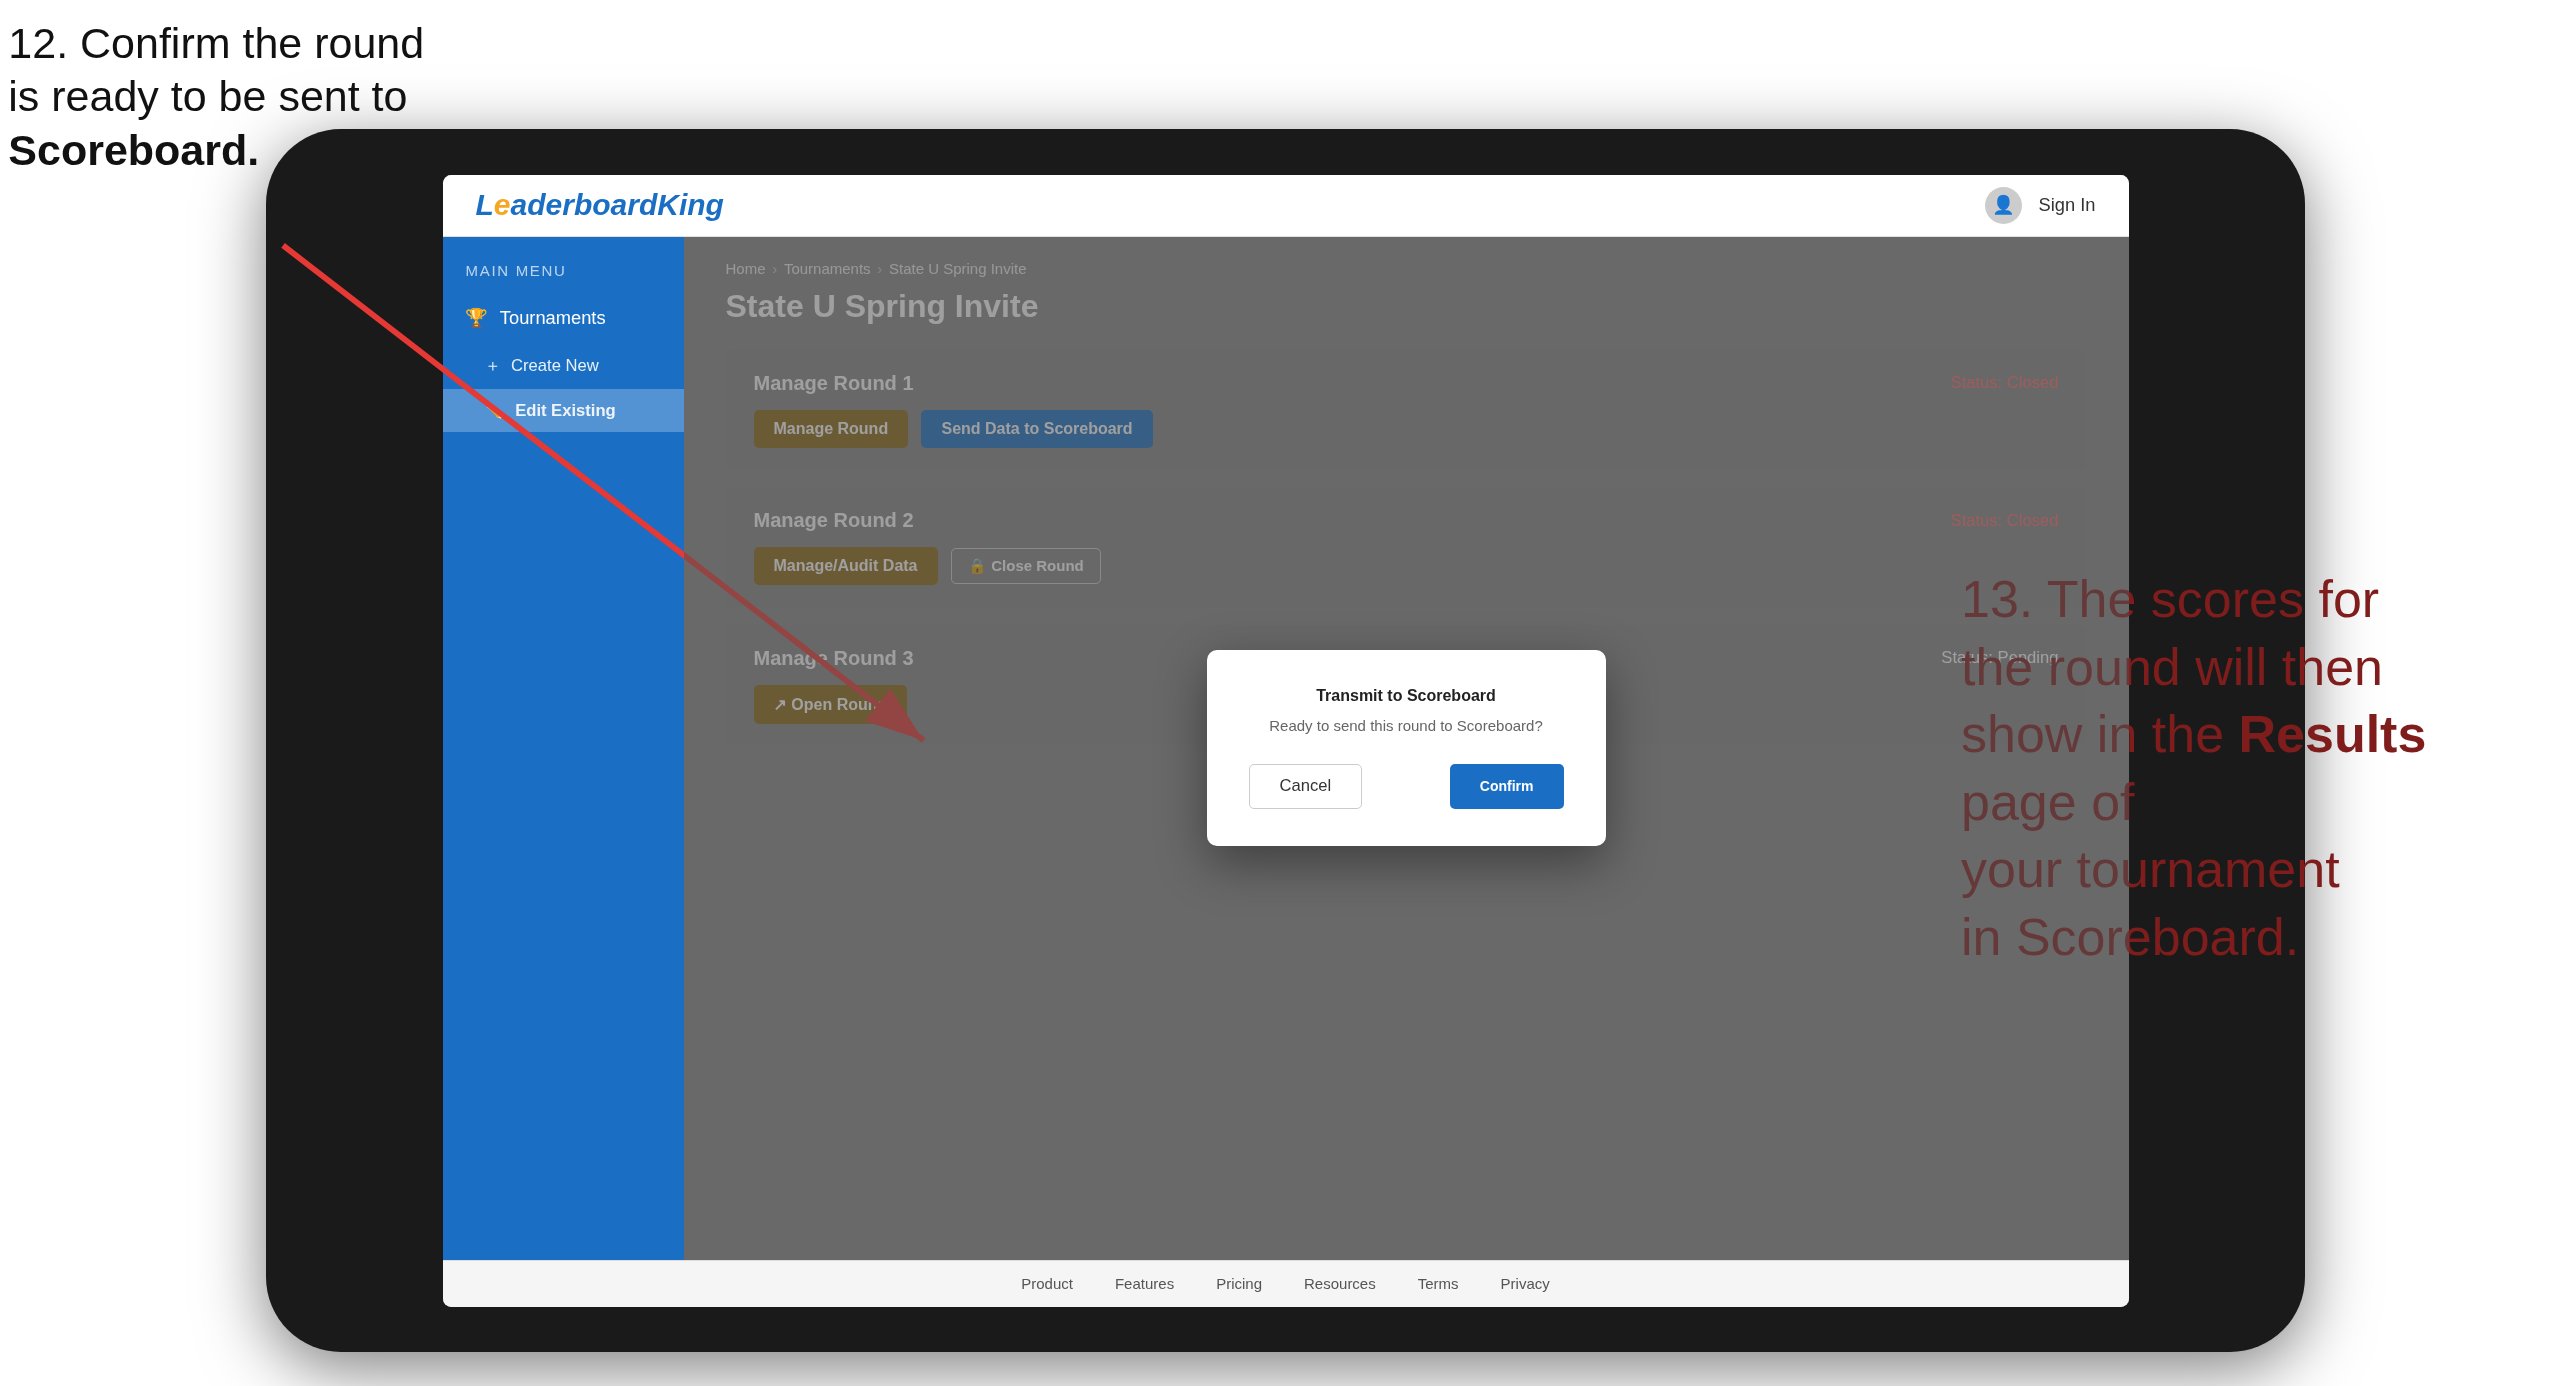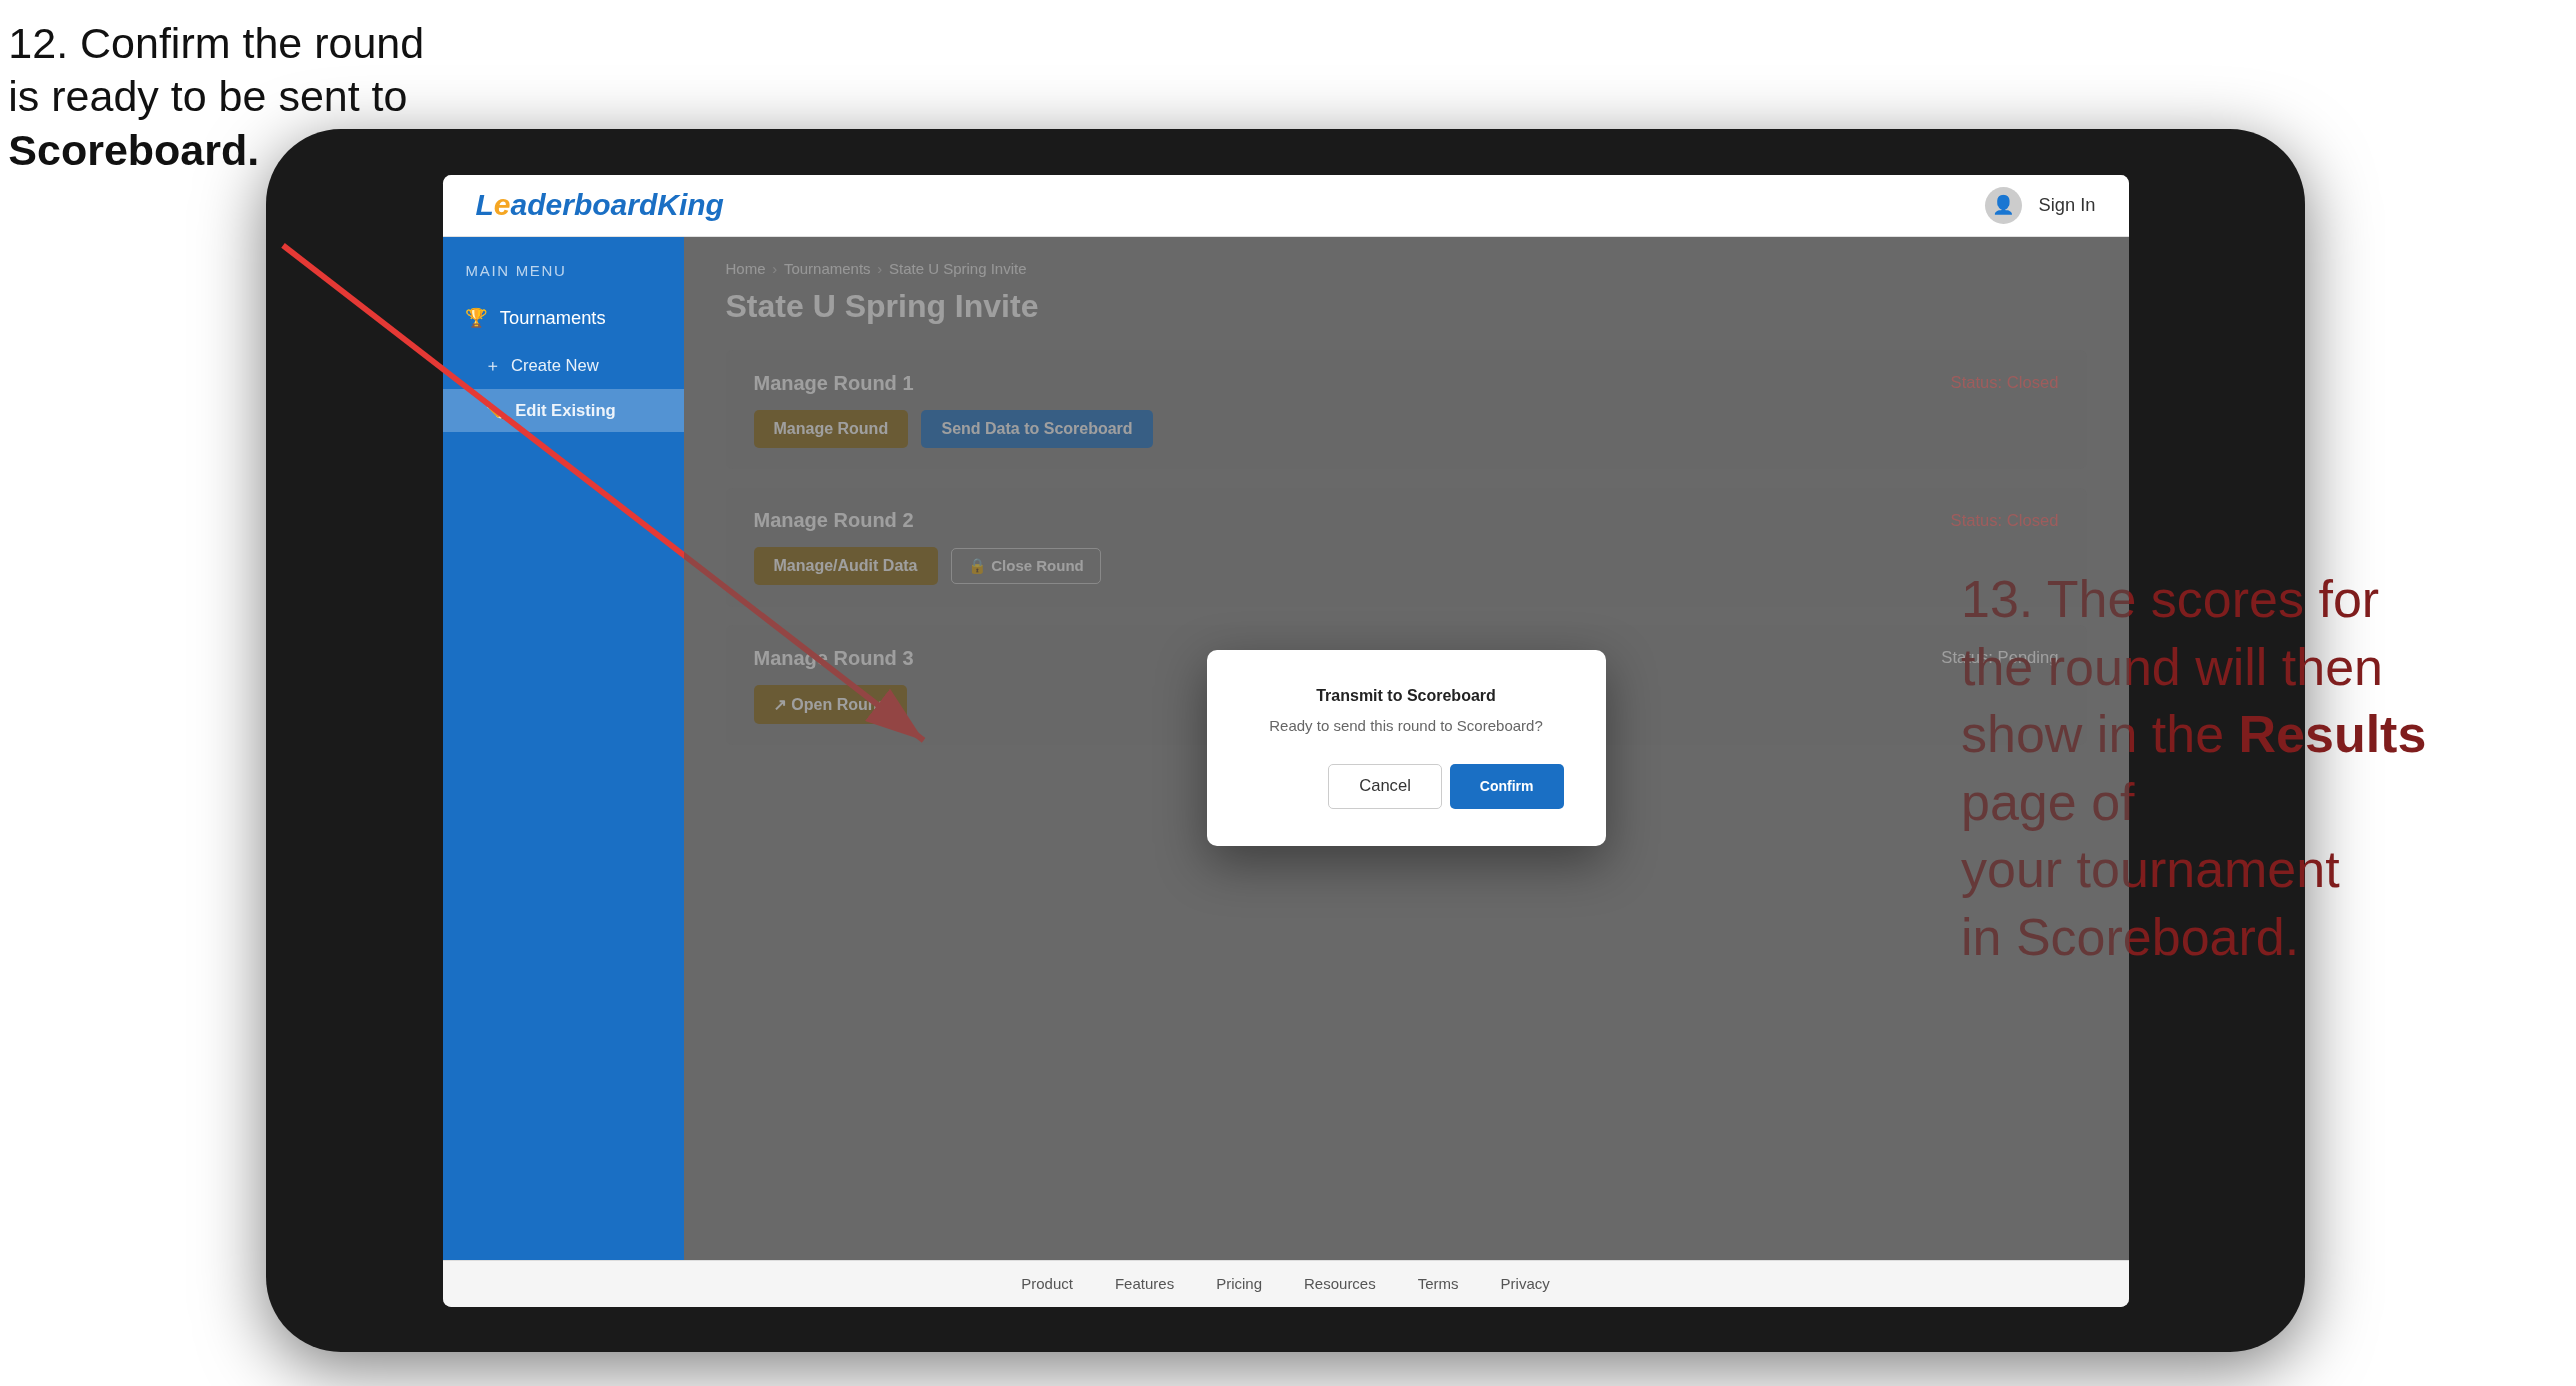--- a/index.html
+++ b/index.html
@@ -330,21 +330,21 @@
 
     .modal-subtitle {
       font-size: 15px;
       color: #666;
       margin-bottom: 30px;
     }
 
     .modal-actions {
       display: flex;
       gap: 8px;
-      justify-content: flex-end;
+      justify-content: space-between;
     }
 
     .btn-cancel {
       padding: 11.6px 30px;
       border-radius: 5px;
       font-size: 16.6px;
       font-weight: 500;
       border: 1.2px solid #ccc;
       background: #fff;
       color: #333;

